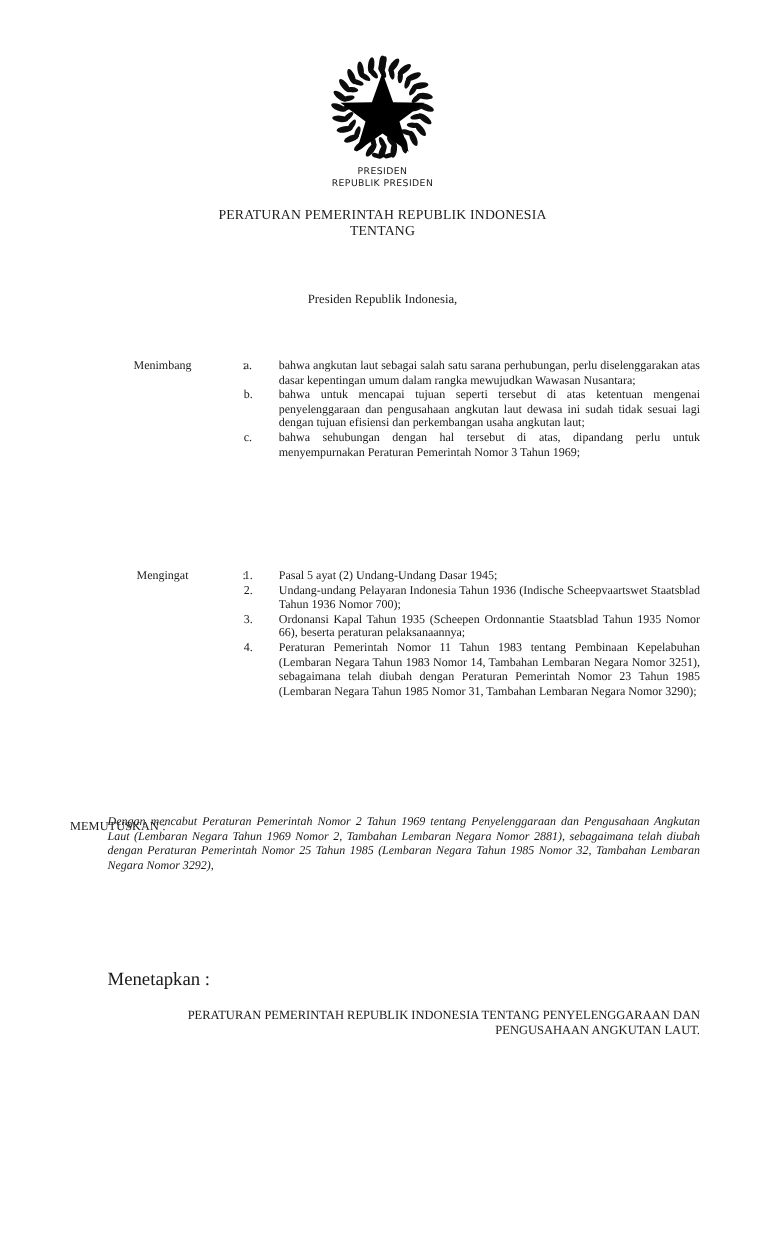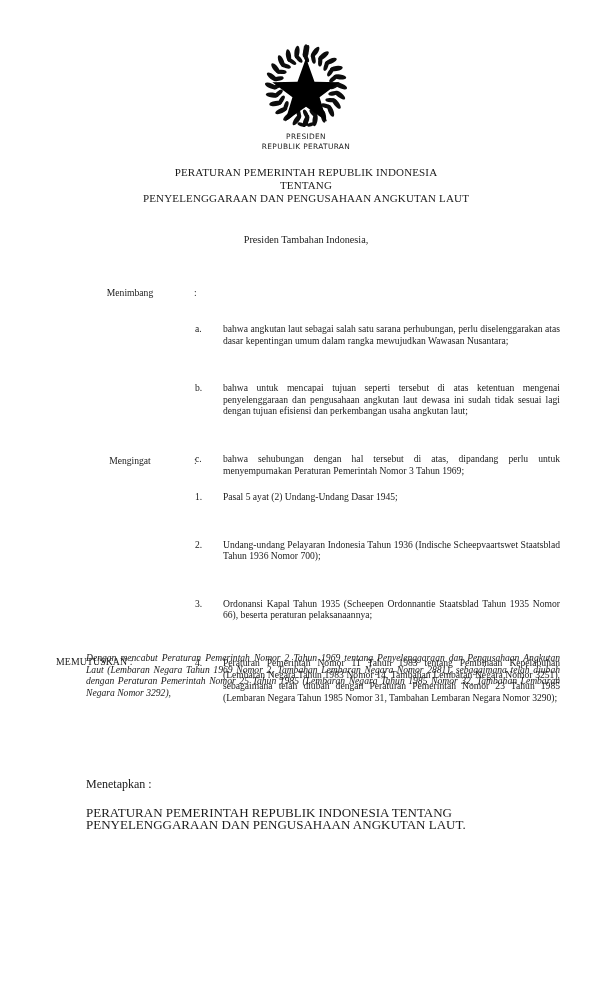--- a/index.html
+++ b/index.html
@@ -101,21 +101,20 @@
     position: absolute;
     left: 0;
     top: 0;
     width: 20px;
     text-align: left;
     font-size: 9.6px;
     line-height: 11.6px;
   }
   .item-text {
     display: block;
-    margin-top: 36px;
   }
 
   
   .memutuskan-heading {
     position: absolute;
     left: 56px;
     top: 656px;
     width: 500px;
     font-size: 9.8px;
     line-height: 12px;
@@ -129,32 +128,32 @@
     font-size: 9.6px;
     line-height: 11.6px;
     text-align: justify;
     text-justify: inter-word;
     font-style: italic;
   }
   .menetapkan-label {
     position: absolute;
     left: 86px;
     top: 779px;
-    font-size: 12px;
+    font-size: 15px;
     line-height: 11.6px;
     text-align: right;
   }
   .menetapkan-body {
     position: absolute;
     left: 86px;
     top: 807px;
     width: 474px;
-    font-size: 13px;
-    line-height: 11.6px;
-    text-align: left;
+    font-size: 10px;
+    line-height: 11.6px;
+    text-align: right;
   }
 </style>
 </head>
 <body>
 
 <div class="page">
 
   <div class="emblem-block">
     <svg class="emblem" width="88" height="84" viewBox="0 0 100 96">
       <g fill="#000000">
@@ -271,31 +270,30 @@
           <circle cx="0" cy="43" r="2.6"></circle>
           <ellipse cx="-5.5" cy="44" rx="4.4" ry="2.1" transform="rotate(18 -5.5 44)"></ellipse>
           <ellipse cx="5.5" cy="44" rx="4.4" ry="2.1" transform="rotate(-18 5.5 44)"></ellipse>
         </g>
 
         <polygon points="50,16 59.7,43.1 88.5,43.6 65.5,60.9 73.9,88.5 50,71.8 26.1,88.5 34.5,60.9 11.5,43.6 40.3,43.1" fill="#000000"></polygon>
       </g>
     </svg>
     <div class="emblem-caption">
       <div>PRESIDEN</div>
-      <div>REPUBLIK PERATURAN</div>
+      <div>REPUBLIK PRESIDEN</div>
     </div>
   </div>
 
   <div class="title-block">
     <div class="title-line">PERATURAN PEMERINTAH REPUBLIK INDONESIA</div>
     <div class="title-line">TENTANG</div>
-    <div class="title-line">PENYELENGGARAAN DAN PENGUSAHAAN ANGKUTAN LAUT</div>
   </div>
 
-  <div class="subject-line">Presiden Tambahan Indonesia,</div>
+  <div class="subject-line">Presiden Republik Indonesia,</div>
 
   <div class="clause" style="top:287px;">
     <div class="clause-label">Menimbang</div>
     <div class="clause-colon">:</div>
     <div class="clause-items">
       <div class="item">
         <span class="item-marker">a.</span>
         <span class="item-text">bahwa angkutan laut sebagai salah satu sarana perhubungan, perlu diselenggarakan atas dasar kepentingan umum dalam rangka mewujudkan Wawasan Nusantara;</span>
       </div>
       <div class="item">

